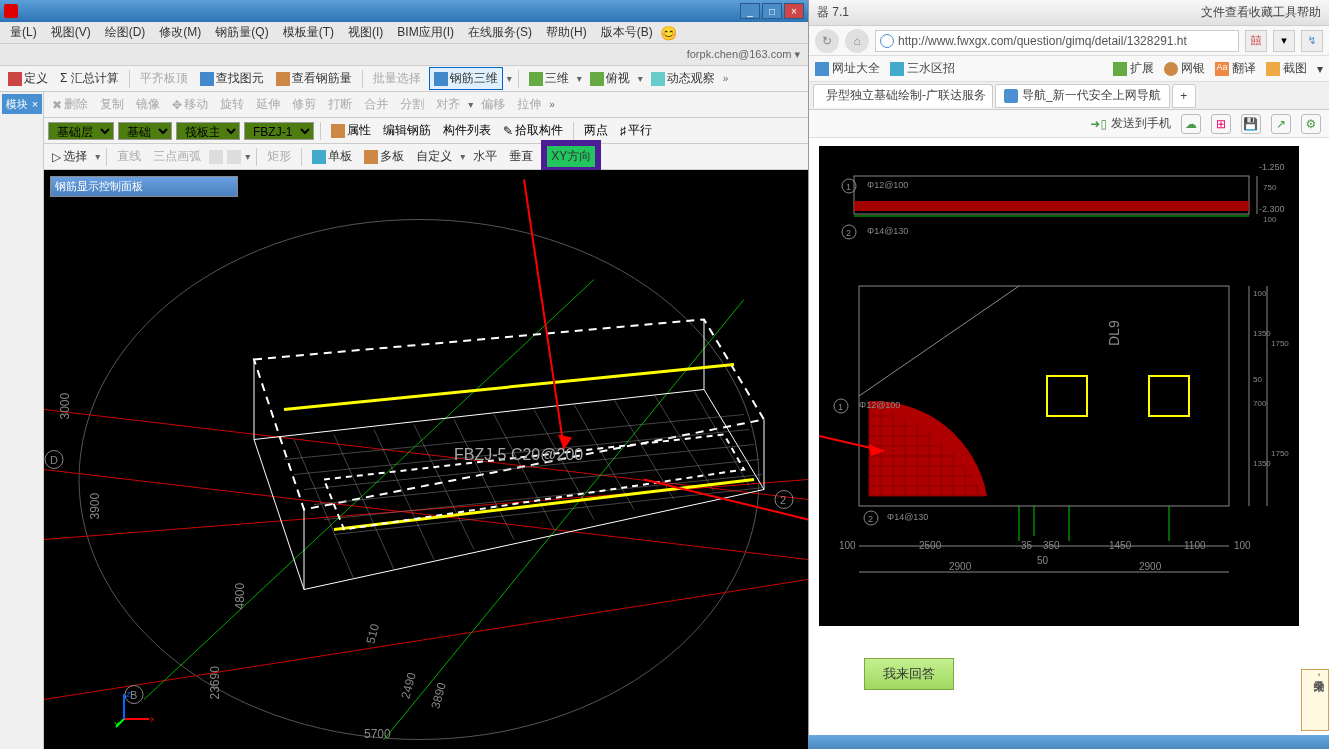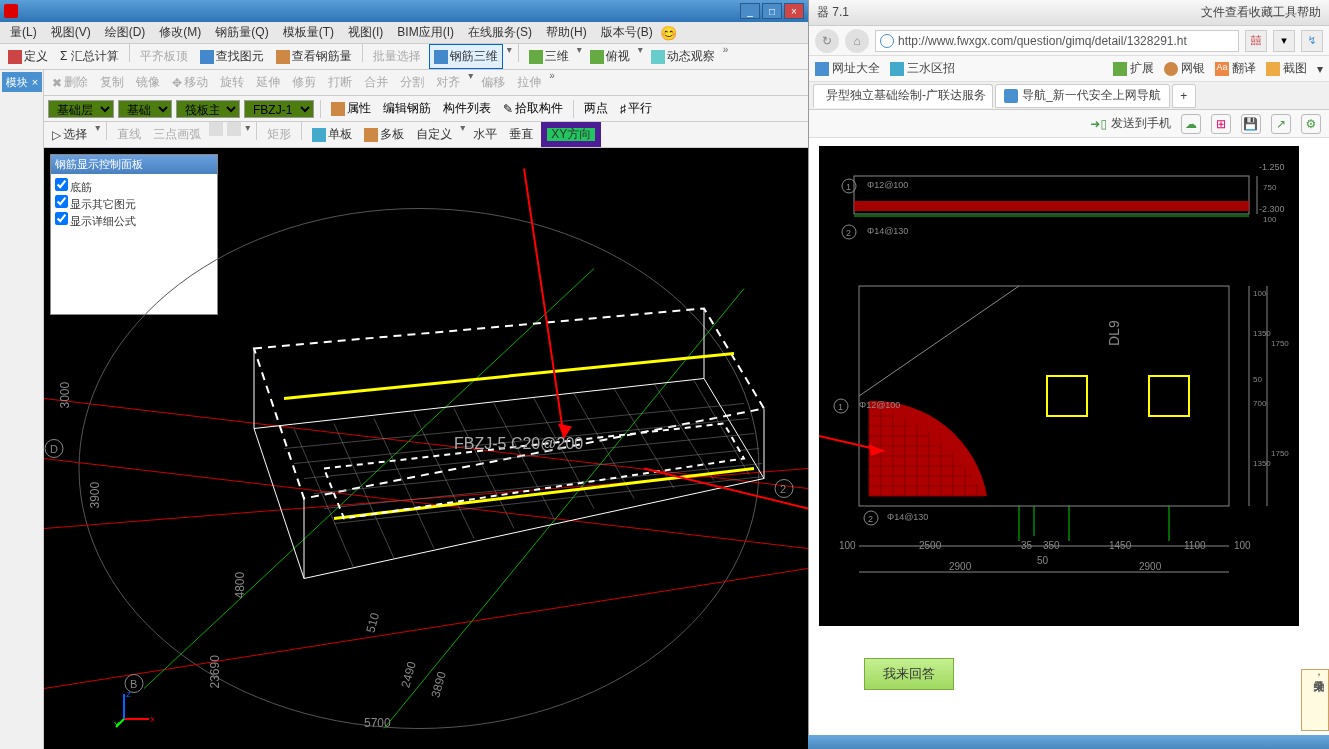--- a/index.html
+++ b/index.html
@@ -12,38 +12,38 @@
 .titlebar-btns { margin-left: auto; display: flex; gap: 2px; }
 .titlebar-btn { width: 20px; height: 16px; background: #4a8cc7; border: 1px solid #2a5a8a; display: flex; align-items: center; justify-content: center; font-size: 10px; color: #fff; cursor: pointer; }
 .titlebar-btn.close { background: #d04545; }
 
 .menubar { height: 22px; background: #e8e8e8; border-bottom: 1px solid #ccc; display: flex; align-items: center; font-size: 12px; padding: 0 4px; gap: 2px; color: #333; }
 .menu-item { padding: 2px 6px; cursor: pointer; white-space: nowrap; }
 .emoji { font-size: 14px; }
 
 .menubar2 { height: 22px; background: #e8e8e8; border-bottom: 1px solid #ccc; display: flex; align-items: center; justify-content: flex-end; font-size: 11px; padding: 0 8px; color: #666; }
 
-.toolbar { height: 26px; background: #f4f4f4; border-bottom: 1px solid #ccc; display: flex; font-size: 12px; padding: 0 4px; gap: 4px; color: #333; }
+.toolbar { height: 26px; background: #f4f4f4; border-bottom: 1px solid #ccc; display: flex; align-items: center; font-size: 12px; padding: 0 4px; gap: 4px; color: #333; }
 .tb-btn { display: flex; align-items: center; gap: 2px; padding: 2px 4px; cursor: pointer; white-space: nowrap; }
 .tb-btn.disabled { color: #aaa; }
 .tb-icon { width: 14px; height: 14px; display: inline-block; }
 .tb-sep { width: 1px; height: 18px; background: #ccc; margin: 0 2px; }
 .tb-btn.boxed { border: 1px solid #0066cc; background: #e0f0ff; }
 .dd { font-size: 10px; color: #666; cursor: pointer; }
 
 .content-row { flex: 1; display: flex; overflow: hidden; }
 .side-tab { width: 44px; background: #f0f0f0; border-right: 1px solid #ccc; }
 .side-tab-item { width: 40px; height: 20px; background: #4890d0; color: #fff; font-size: 11px; display: flex; align-items: center; justify-content: center; margin: 2px; }
 .side-tab-item .x { margin-left: 4px; cursor: pointer; }
 
 .filters { height: 26px; background: #f4f4f4; border-bottom: 1px solid #ccc; display: flex; align-items: center; font-size: 12px; padding: 0 4px; gap: 4px; }
 .sel { border: 1px solid #999; background: #4d7c0f; font-size: 12px; padding: 1px 4px; height: 18px; }
 
 .viewport { flex: 1; background: #000; position: relative; overflow: hidden; }
-.panel { position: absolute; left: 6px; top: 6px; width: 168px; background: #fff; border: 1px solid #888; font-size: 12px; }
+.panel { position: absolute; left: 6px; top: 6px; width: 188px; background: #fff; border: 1px solid #888; font-size: 12px; }
 .panel-title { background: linear-gradient(#6aa0e0, #4880c0); color: #fff; padding: 2px 4px; font-size: 11px; }
 .panel-body { padding: 4px; min-height: 140px; }
 .panel-body label { display: block; font-size: 11px; color: #333; }
 .panel-body input { margin-right: 2px; }
 
 
 .scene { position: absolute; inset: 0; }
 .scene svg { width: 100%; height: 100%; }
 .axis-gizmo { position: absolute; left: 70px; bottom: 20px; width: 40px; height: 40px; }
 
@@ -98,20 +98,23 @@
     <span class="menu-item">钢筋量(Q)</span>
     <span class="menu-item">模板量(T)</span>
     <span class="menu-item">视图(I)</span>
     <span class="menu-item">BIM应用(I)</span>
     <span class="menu-item">在线服务(S)</span>
     <span class="menu-item">帮助(H)</span>
     <span class="menu-item">版本号(B)</span>
     <span class="emoji">😊</span>
   </div>
 
+  <div class="menubar2">
+    <span>forpk.chen@163.com ▾</span>
+  </div>
 
   <div class="toolbar">
     <span class="tb-btn">
         <span class="tb-icon" style="background:#c44"></span>
         <span>定义</span>
       </span>
     <span class="tb-btn">
         <span>Σ 汇总计算</span>
       </span>
     <div class="tb-sep"></div>
@@ -263,25 +266,20 @@
             <span>垂直</span>
           </span>
         <span class="tb-btn" style="border:6px solid #4c1d95;background:#22c55e">
             <span>XY方向</span>
           </span>
       </div>
 
       <div class="viewport">
         <div class="panel">
           <div class="panel-title">钢筋显示控制面板</div>
-          <div class="panel-body">
-            <label><input type="checkbox" checked="" style=""><span>底筋</span></label>
-            <label><input type="checkbox" checked="" style=""><span>显示其它图元</span></label>
-            <label><input type="checkbox" checked="" style=""><span>显示详细公式</span></label>
-          </div>
         </div>
 
         <div class="scene">
           <svg viewBox="0 0 764 560">
 
             <ellipse cx="375" cy="300" rx="340" ry="260" fill="none" stroke="#555" stroke-width="1"></ellipse>
 
             <line x1="0" y1="230" x2="764" y2="320" stroke="#c00" stroke-width="1"></line>
             <line x1="0" y1="290" x2="764" y2="380" stroke="#c00" stroke-width="1"></line>
             <line x1="0" y1="360" x2="764" y2="300" stroke="#c00" stroke-width="1"></line>

